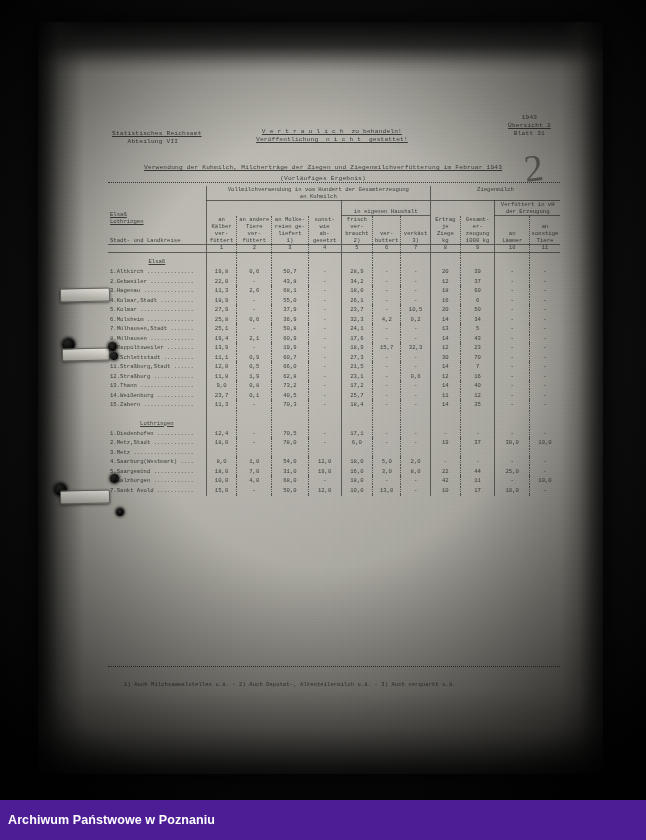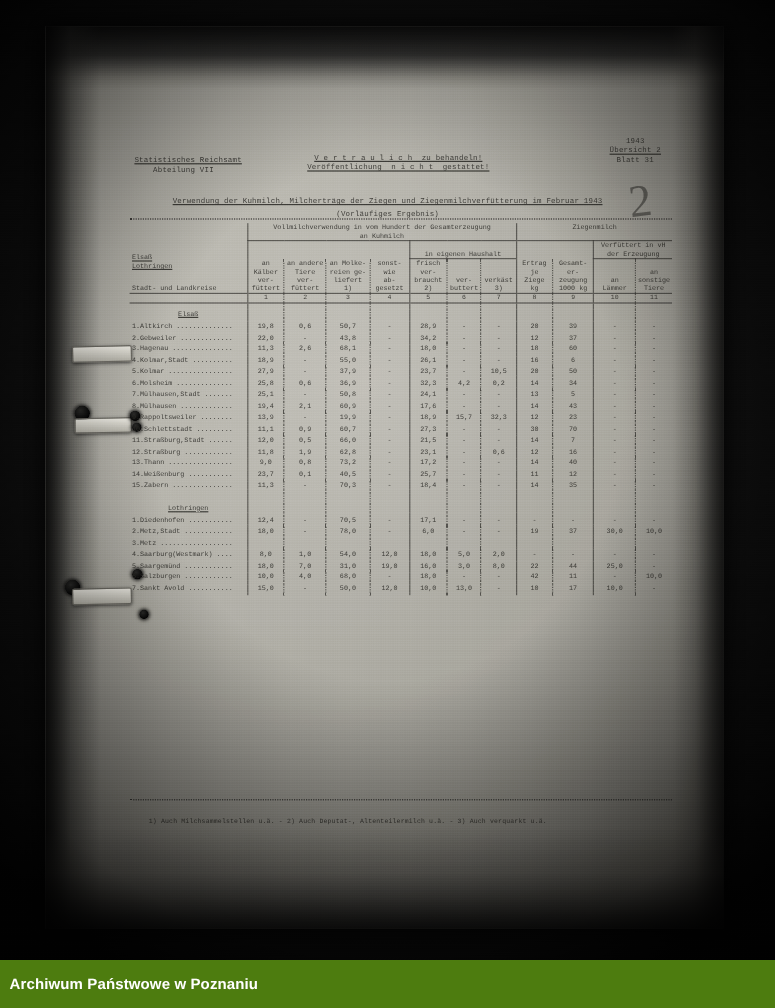--- a/index.html
+++ b/index.html
@@ -79,21 +79,21 @@
   
   .grain{position:absolute;left:0;top:0;width:646px;height:800px;pointer-events:none;
     background-image:
       repeating-linear-gradient(0deg, rgba(255,255,255,.022) 0 1px, rgba(0,0,0,.022) 1px 2px),
       repeating-linear-gradient(90deg, rgba(255,255,255,.016) 0 1px, rgba(0,0,0,.016) 1px 2px);
     mix-blend-mode:overlay;opacity:.75;}
   .vignette{position:absolute;left:0;top:0;width:646px;height:800px;pointer-events:none;
     background:radial-gradient(ellipse 72% 64% at 50% 44%, rgba(0,0,0,0) 42%, rgba(0,0,0,.55) 88%, rgba(0,0,0,.85) 100%);}
 
   
-  .watermark{position:absolute;left:0;top:800px;width:646px;height:40px;background:#4d7c0f;
+  .watermark{position:absolute;left:0;top:800px;width:646px;height:40px;background:#4c1d95;
     display:flex;align-items:center;}
   .watermark span{color:#fff;font-family:"Liberation Sans","DejaVu Sans",sans-serif;
     font-size:12.5px;font-weight:700;padding-left:8px;letter-spacing:.1px;}
 </style>
 </head>
 <body>
 
 <div class="scan">
   <div class="backdrop"></div>
   <div class="sheet"></div>

